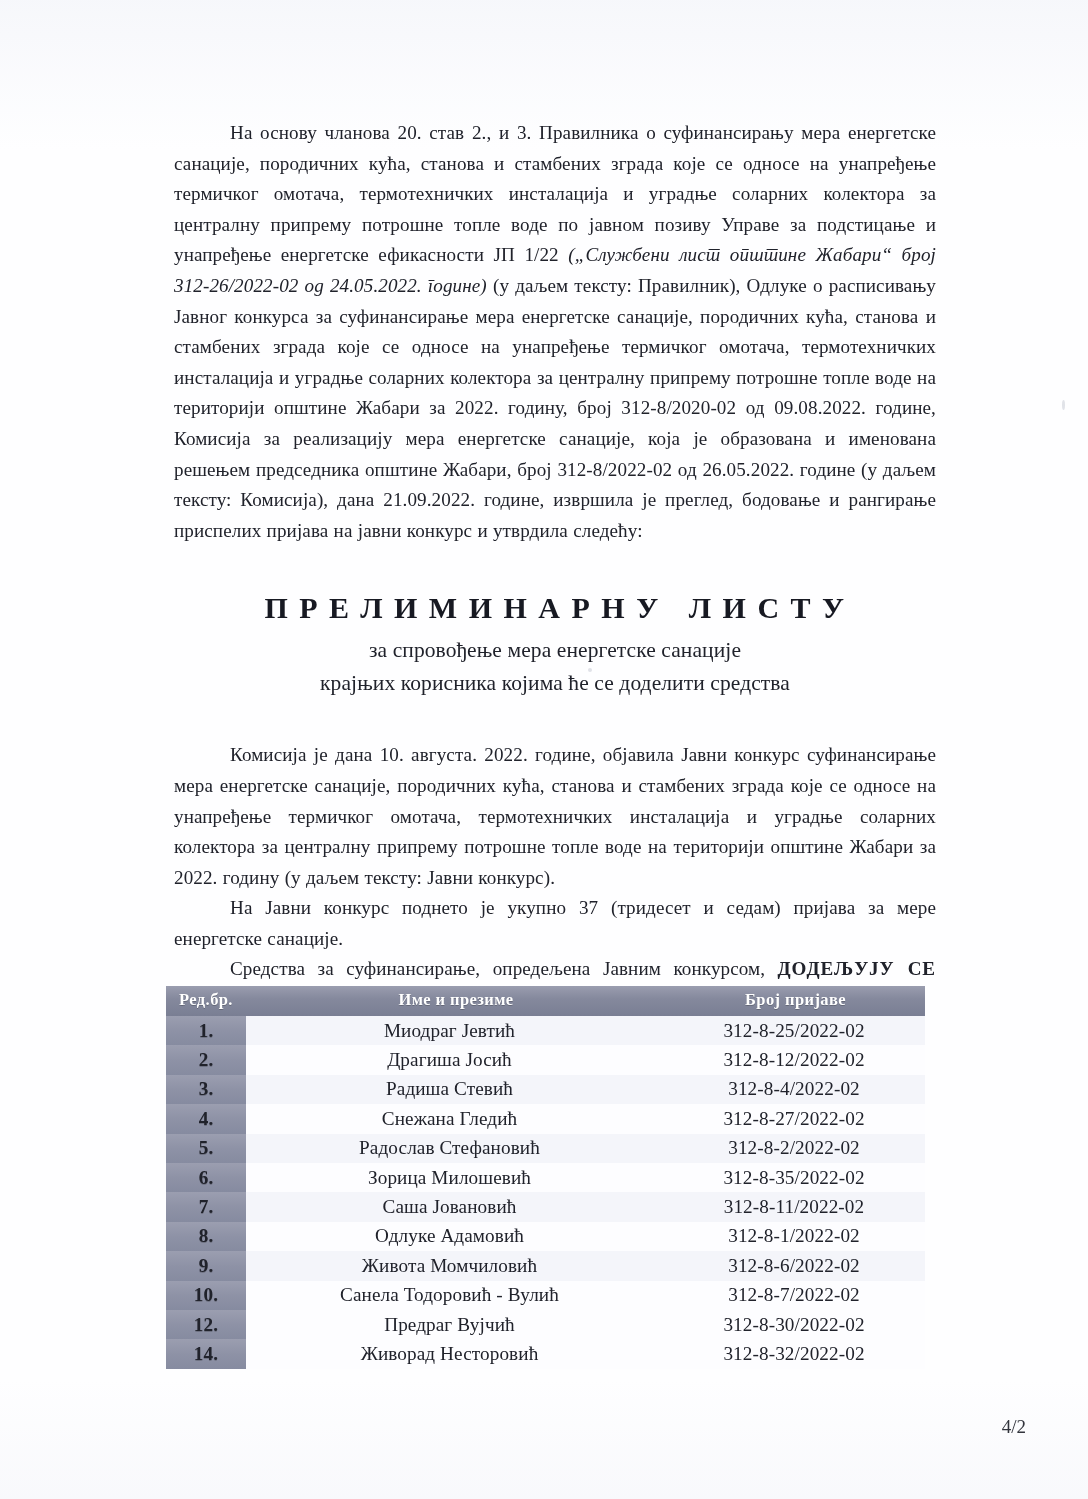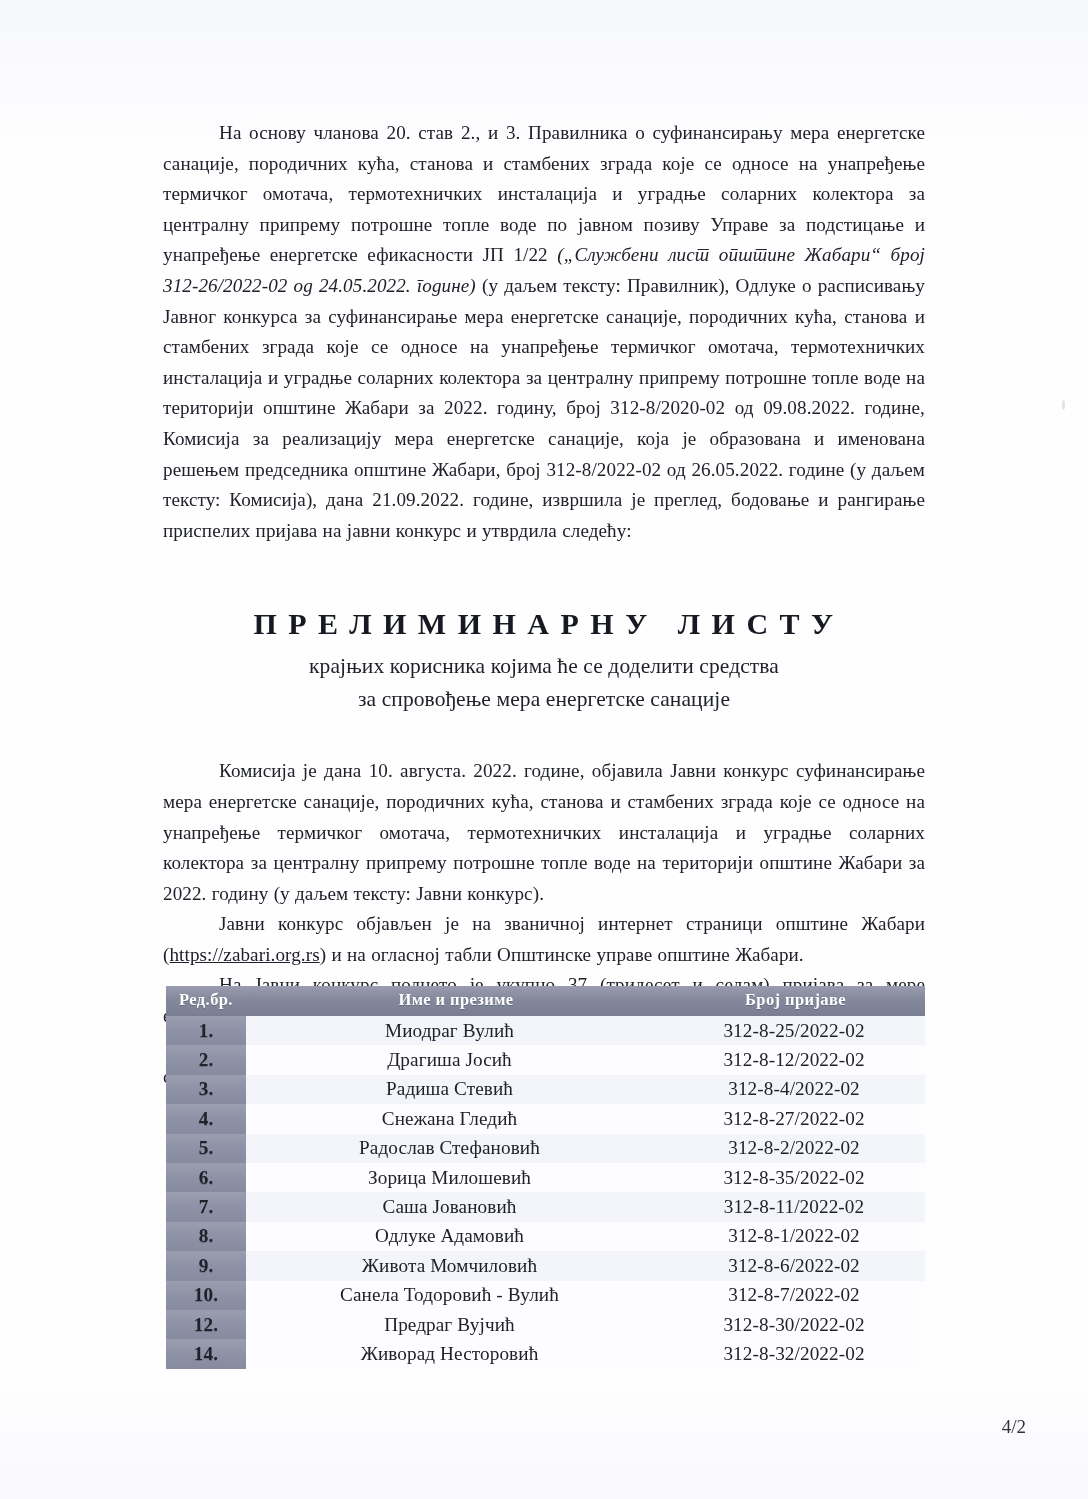--- a/index.html
+++ b/index.html
@@ -22,21 +22,21 @@
     inset: 0;
     background: #fefeff;
     
     background-image:
       linear-gradient(180deg, rgba(240,242,248,0.55) 0%, rgba(255,255,255,0) 10%),
       linear-gradient(0deg, rgba(243,244,249,0.5) 0%, rgba(255,255,255,0) 8%);
   }
 
   #content {
     position: absolute;
-    left: 163px;
+    left: 174px;
     top: 118px;
     width: 762px;
   }
 
   
   p.body {
     margin: 0;
     font-size: 19.1px;
     line-height: 30.6px;
     text-align: justify;
@@ -44,21 +44,21 @@
     letter-spacing: 0.1px;
     word-spacing: 0.4px;
     color: #20222b;
   }
   .it { font-style: italic; }
   .bd { font-weight: bold; letter-spacing: 0.9px; }
   .lnk { text-decoration: underline; }
 
   
   #heading {
-    margin-top: 58px;
+    margin-top: 42px;
     text-align: center;
   }
   #doc-title {
     font-size: 30px;
     font-weight: bold;
     letter-spacing: 11.5px;
     line-height: 40px;
     color: #171922;
     margin: 0 0 6px 0;
     padding-left: 10px;
@@ -150,29 +150,28 @@
   <span class="speck" style="left:1062px;top:400px;width:3px;height:10px;"></span>
   <span class="speck" style="left:588px;top:668px;width:4px;height:4px;"></span>
   <span class="speck" style="left:564px;top:1325px;width:6px;height:6px;"></span>
 
   <div id="content">
 
     <p class="body"><span>На основу чланова 20. став 2., и 3. Правилника о суфинансирању мера енергетске санације, породичних кућа, станова и  стамбених зграда које се односе на унапређење термичког омотача, термотехничких инсталација и уградње соларних колектора за централну припрему потрошне топле воде по јавном позиву Управе за подстицање и унапређење енергетске ефикасности ЈП 1/22 </span><span class="it">(„Службени лист општине Жабари“ број 312-26/2022-02 од 24.05.2022. године)</span><span> (у даљем тексту: Правилник), Одлуке о расписивању Јавног конкурса за суфинансирање мера енергетске санације, породичних кућа, станова и стамбених зграда које се односе на унапређење термичког омотача, термотехничких инсталација и уградње соларних колектора за централну припрему потрошне топле воде на територији општине Жабари за 2022. годину, број 312-8/2020-02 од 09.08.2022. године, Комисија за реализацију мера енергетске санације, која је образована и именована решењем председника општине Жабари, број 312-8/2022-02 од 26.05.2022. године (у даљем тексту: Комисија), дана 21.09.2022. године, извршила је преглед, бодовање и рангирање приспелих пријава на јавни конкурс и утврдила следећу:</span></p>
 
     <div id="heading">
       <h1 id="doc-title">ПРЕЛИМИНАРНУ ЛИСТУ</h1>
+      <p id="doc-sub2">за спровођење мера енергетске санације</p>
       <p id="doc-sub1">крајњих корисника којима ће се доделити средства</p>
-      <p id="doc-sub2">за спровођење мера енергетске санације</p>
     </div>
 
     <div id="after-heading">
 
       <p class="body">Комисија је дана 10. августа. 2022. године, објавила Јавни конкурс суфинансирање мера енергетске санације, породичних кућа, станова и  стамбених зграда које се односе на унапређење термичког омотача, термотехничких инсталација и уградње соларних колектора за централну припрему потрошне топле воде на територији општине Жабари за 2022. годину (у даљем тексту: Јавни конкурс).</p>
 
-      <p class="body"><span>Јавни конкурс објављен је на званичној интернет страници општине Жабари (</span><span class="lnk">https://zabari.org.rs</span><span>) и на огласној табли Општинске управе општине Жабари.</span></p>
 
       <p class="body">На Јавни конкурс поднето је укупно 37 (тридесет и седам) пријава за мере енергетске санације.</p>
 
       <p class="body"><span>Средства за суфинансирање, опредељена Јавним конкурсом, </span><span class="bd">ДОДЕЉУЈУ СЕ</span><span> следећим крајњим корисницима:</span></p>
 
     </div>
   </div>
 
   <div id="table-wrap">
     <table id="recipients">
@@ -184,21 +183,21 @@
       <thead>
         <tr>
           <th class="h-no">Ред.бр.</th>
           <th class="h-name">Име и презиме</th>
           <th class="h-app">Број пријаве</th>
         </tr>
       </thead>
       <tbody id="recipients-body">
           <tr class="odd">
             <td class="t-no">1.</td>
-            <td class="t-name">Миодраг Вулић</td>
+            <td class="t-name">Миодраг Јевтић</td>
             <td class="t-app">312-8-25/2022-02</td>
           </tr>
           <tr class="even">
             <td class="t-no">2.</td>
             <td class="t-name">Драгиша Јосић</td>
             <td class="t-app">312-8-12/2022-02</td>
           </tr>
           <tr class="odd">
             <td class="t-no">3.</td>
             <td class="t-name">Радиша Стевић</td>

